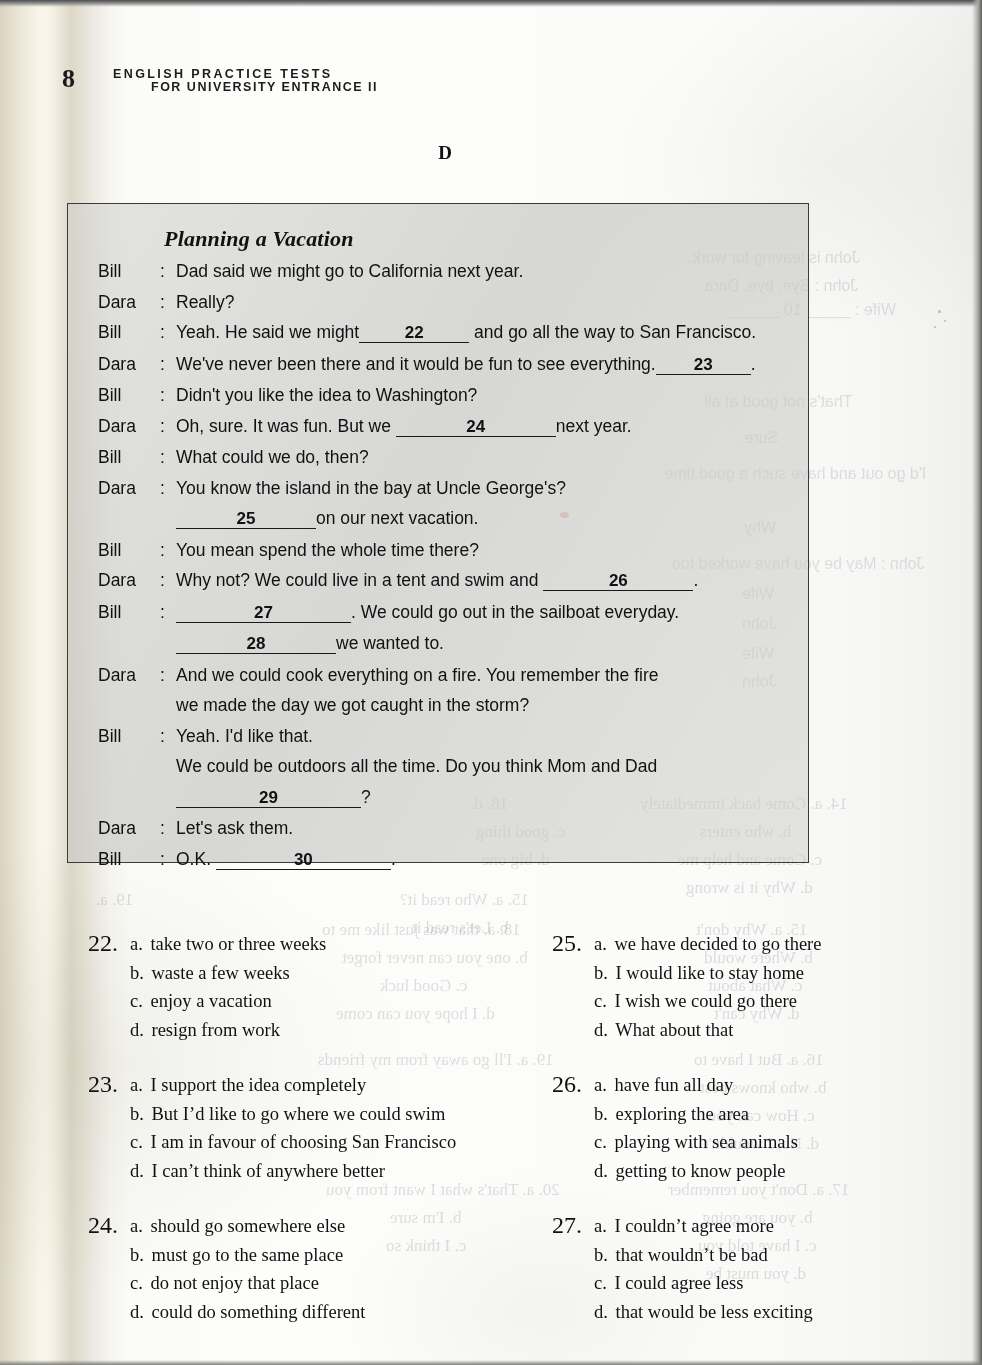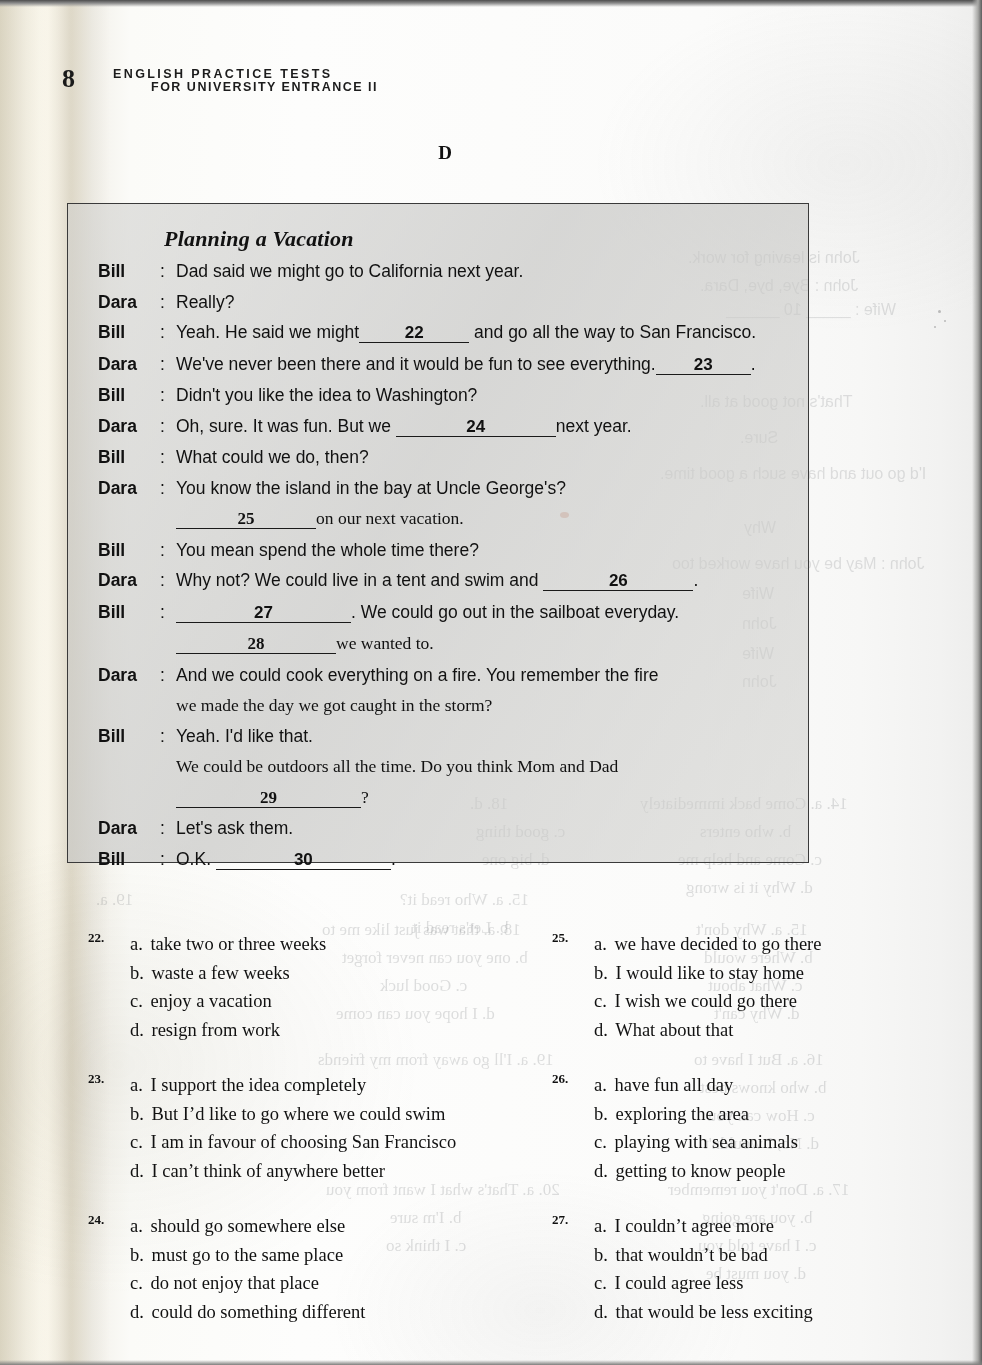--- a/index.html
+++ b/index.html
@@ -118,26 +118,26 @@
     display: flex;
     align-items: baseline;
     font-size: 17.5px;
     line-height: 20px;
     margin-bottom: 10.5px;
     white-space: nowrap;
   }
   .spk {
     width: 62px;
     flex: 0 0 62px;
-    font-weight: bold;
+    font-weight: normal;
     font-size: 17.5px;
   }
   .colon { flex: 0 0 16px; }
   .dtext { flex: 1 1 auto; }
-  .contline { padding-left: 78px; font-size: 17.5px; line-height: 20px; margin-bottom: 10.5px; white-space: nowrap; font-family: Liberation Serif, serif; }
+  .contline { padding-left: 78px; font-size: 17.5px; line-height: 20px; margin-bottom: 10.5px; white-space: nowrap; }
   .blank {
     display: inline-block;
     text-align: center;
     border-bottom: 1.5px solid #1a1a1a;
     font-weight: bold;
     font-size: 17px;
     line-height: 17px;
     vertical-align: baseline;
     padding-bottom: 1px;
   }
@@ -155,21 +155,21 @@
     left: 0; top: 930px;
     width: 982px;
   }
   .opt-col { position: absolute; top: 0; }
   #col-left { left: 88px; width: 420px; }
   #col-right { left: 552px; width: 420px; }
   .qblock { margin-bottom: 27px; position: relative; }
   .qnum {
     position: absolute; left: 0; top: 0;
     font-family: "Liberation Serif", serif;
-    font-weight: bold; font-size: 13px;
+    font-weight: normal; font-size: 24px;
   }
   .qopts { padding-left: 42px; }
   .qopt {
     font-family: "Liberation Serif", serif;
     font-size: 18.5px;
     line-height: 28.5px;
     white-space: nowrap;
   }
   .qopt .lt { margin-right: 3px; }
 

